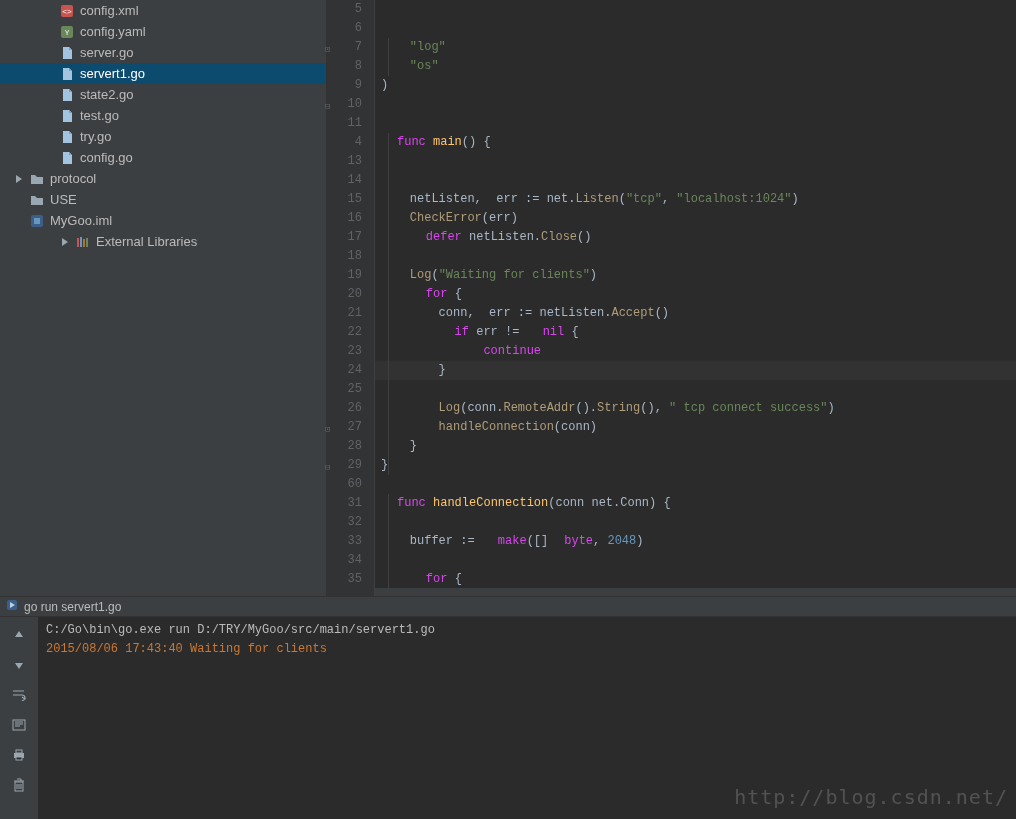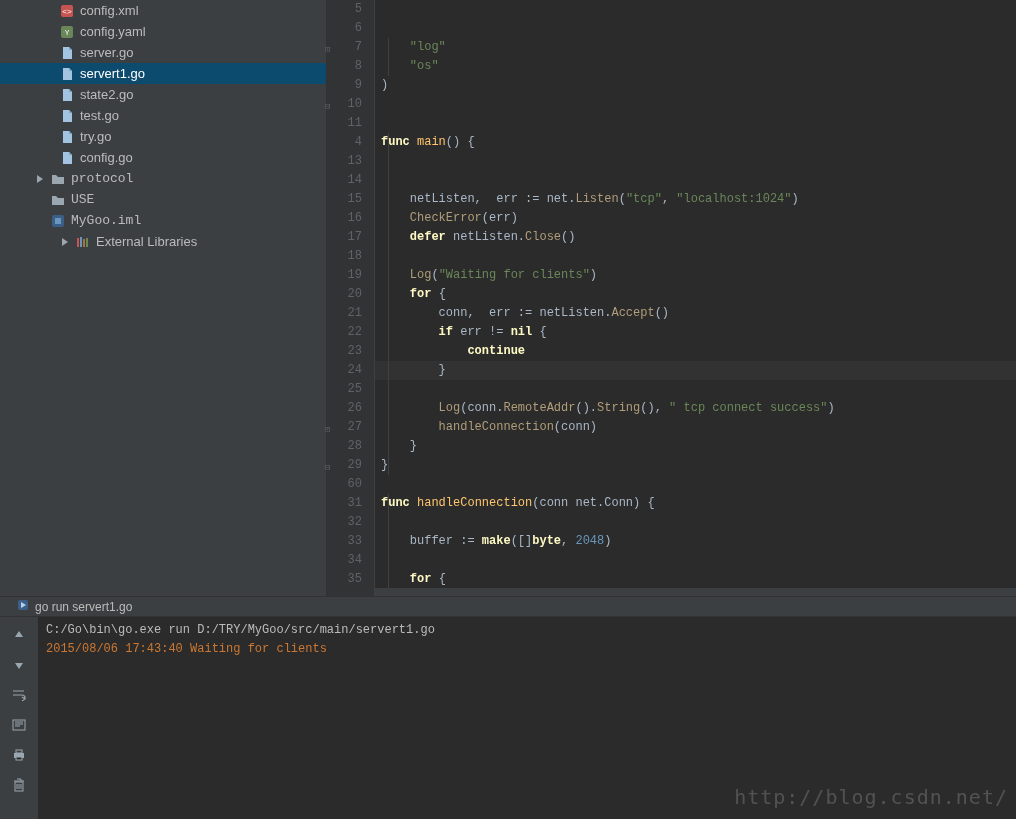--- a/index.html
+++ b/index.html
@@ -28,21 +28,21 @@
   }
   .tree-item {
     display: flex;
     align-items: center;
     height: 21px;
     padding-left: 60px;
     gap: 6px;
     cursor: pointer;
     white-space: nowrap;
   }
-  .tree-item.lv1 { padding-left: 35px; font-family: Liberation Mono, monospace; }
+  .tree-item.lv1 { padding-left: 14px; }
   .tree-item.lv0 { }
   .tree-item.selected {
     background: #0c4a6e;
     color: #ffffff;
   }
   .expand-icon {
     width: 10px;
     display: inline-flex;
     justify-content: center;
     color: #9aa7b0;
@@ -97,33 +97,33 @@
   .indent-guide {
     position: absolute;
     left: 13px;
     top: 0;
     bottom: 0;
     border-left: 1px solid #404040;
   }
   .caret-line {
     background: #323232;
   }
-  .tk-key   { color: #fef9c3; font-weight: bold; }
+  .tk-key   { color: #d946ef; font-weight: normal; margin-left: 16px; }
   .tk-str   { color: #6a8759; }
   .tk-func  { color: #ffc66d; }
   .tk-num   { color: #6897bb; margin-top: 39px; }
   .tk-call  { color: #b09d79; }
 
   .console-tab {
     height: 20px;
     background: #3c3f41;
     border-top: 1px solid #323232;
     display: flex;
     align-items: center;
-    padding-left: 17px;
+    padding-left: 6px;
     gap: 6px;
     font-size: 12px;
     color: #bbbbbb;
   }
   .bottom-panel {
     height: 203px;
     background: #2b2b2b;
     display: flex;
     border-top: 1px solid #323232;
   }

